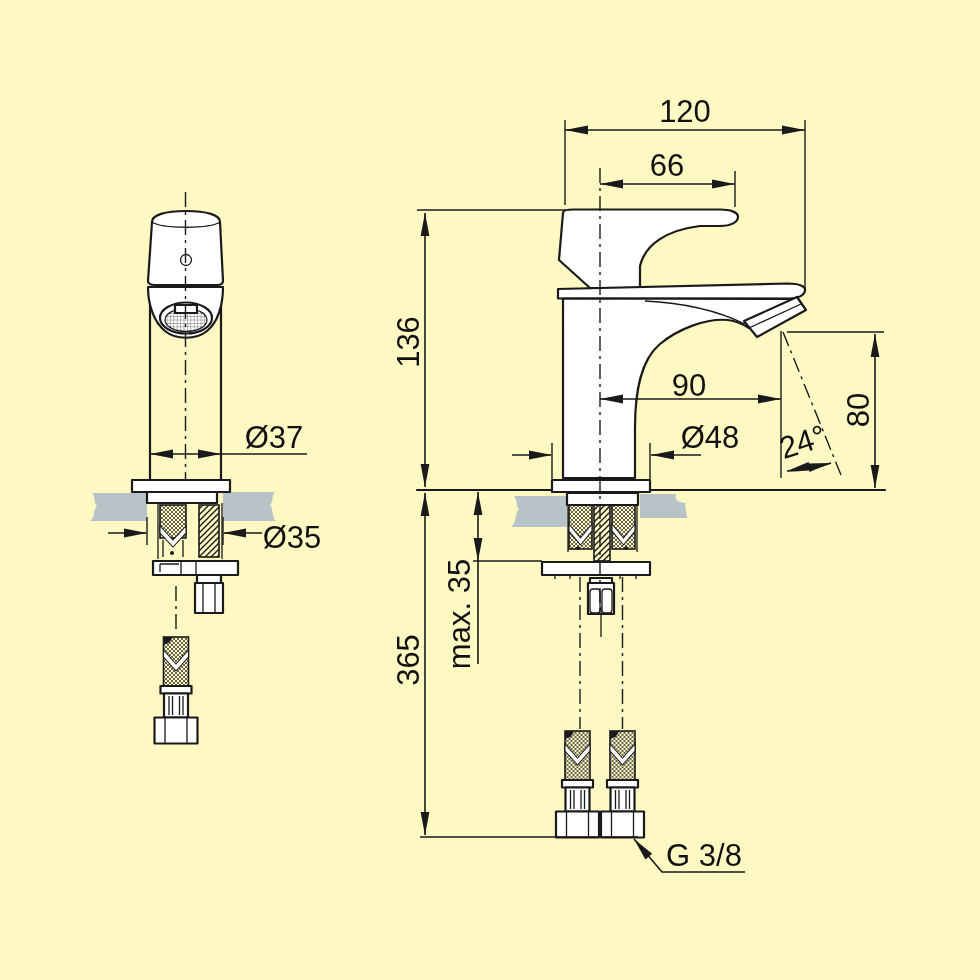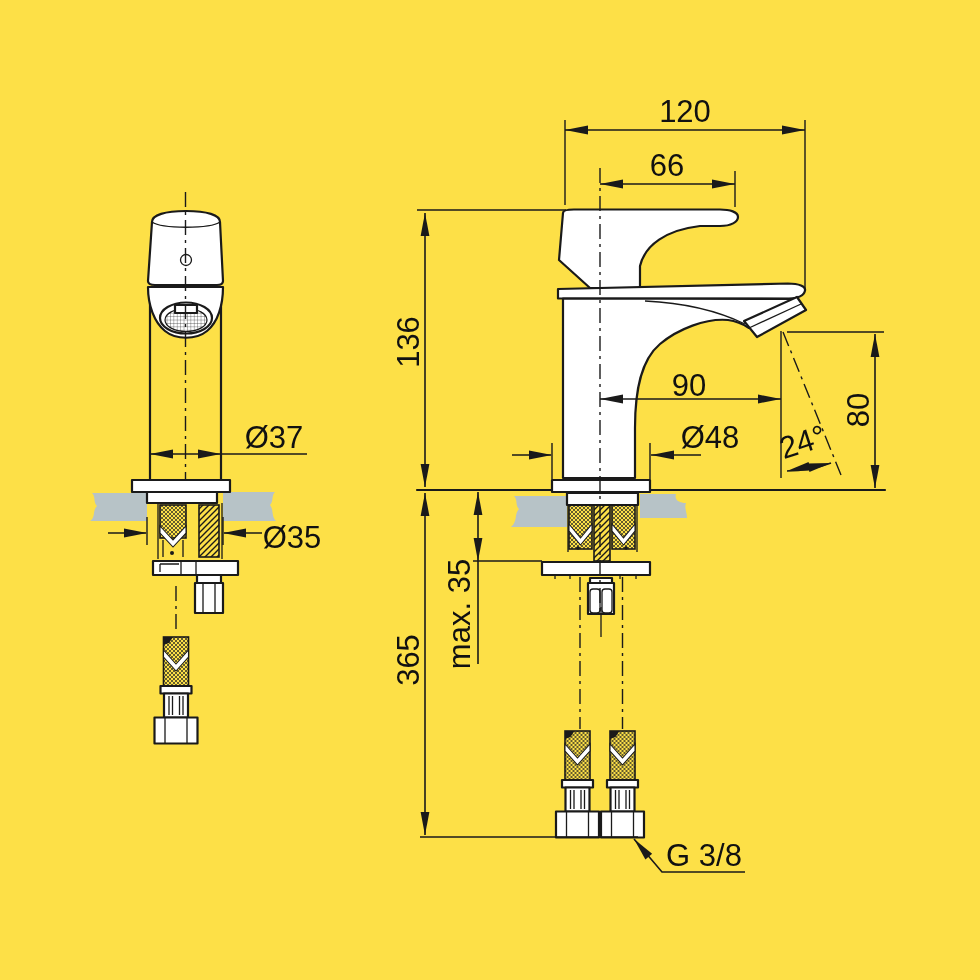--- a/index.html
+++ b/index.html
@@ -1,16 +1,16 @@
 <!DOCTYPE html>
 <html><head>
 <meta charset="utf-8">
 <style>
   html,body{margin:0;padding:0;background:#ffffff;}
-  .stage{width:980px;height:980px;position:relative;background:#fde047;overflow:hidden;}
+  .stage{width:980px;height:980px;position:relative;background:#fef9c3;overflow:hidden;}
   svg{display:block;}
   .outline{fill:#ffffff;stroke:#1a1a1a;stroke-width:2.2;stroke-linejoin:round;}
   .ln{fill:none;stroke:#1a1a1a;stroke-width:2.2;stroke-linejoin:round;stroke-linecap:round;}
   .thin{fill:none;stroke:#1a1a1a;stroke-width:1.3;}
   .dim{fill:none;stroke:#1a1a1a;stroke-width:1.6;}
   .ext{fill:none;stroke:#1a1a1a;stroke-width:1.4;}
   .cl{fill:none;stroke:#1a1a1a;stroke-width:1.4;stroke-dasharray:15 5 3 5;}
   .ah{fill:#1a1a1a;stroke:none;}
   .gray{fill:#b7c3c7;stroke:none;}
   .hatchf{fill:url(#hatch);stroke:#1a1a1a;stroke-width:1.6;}

